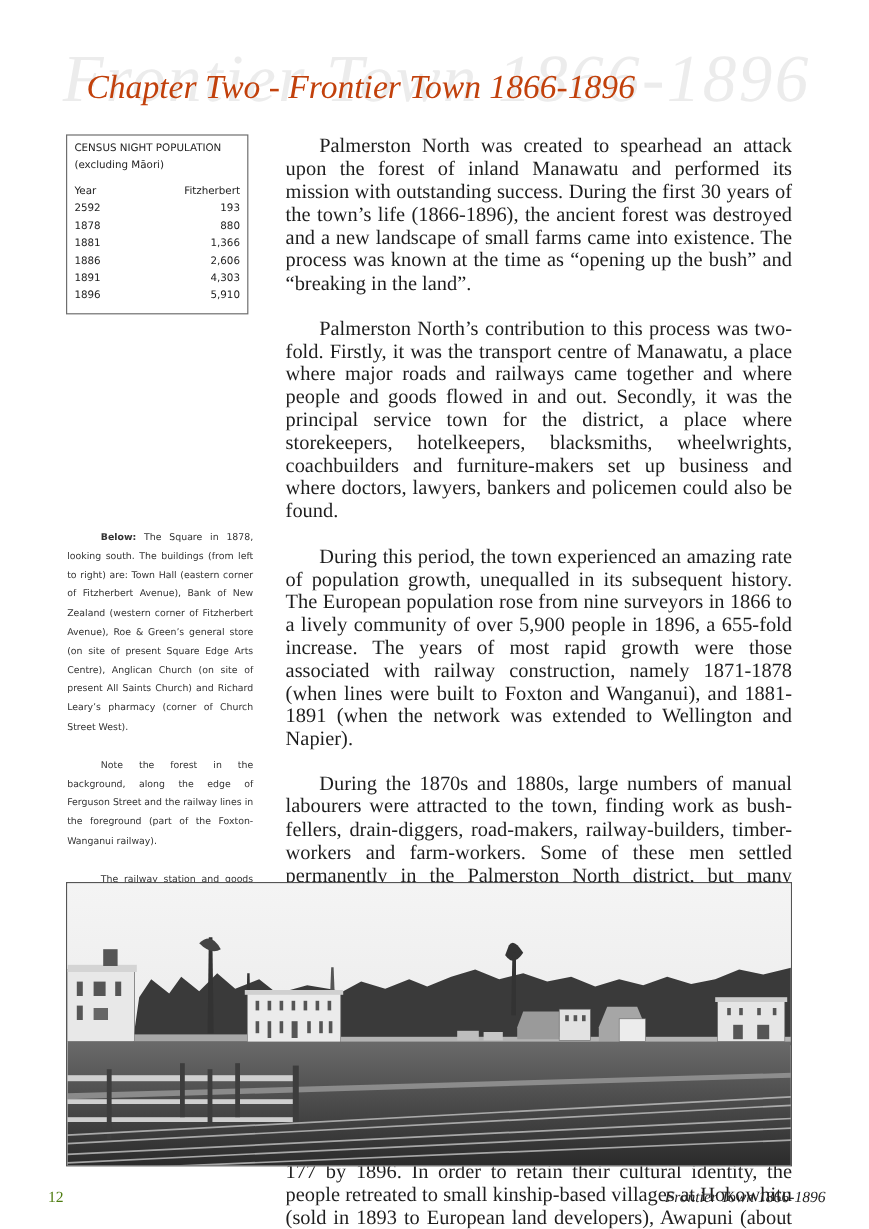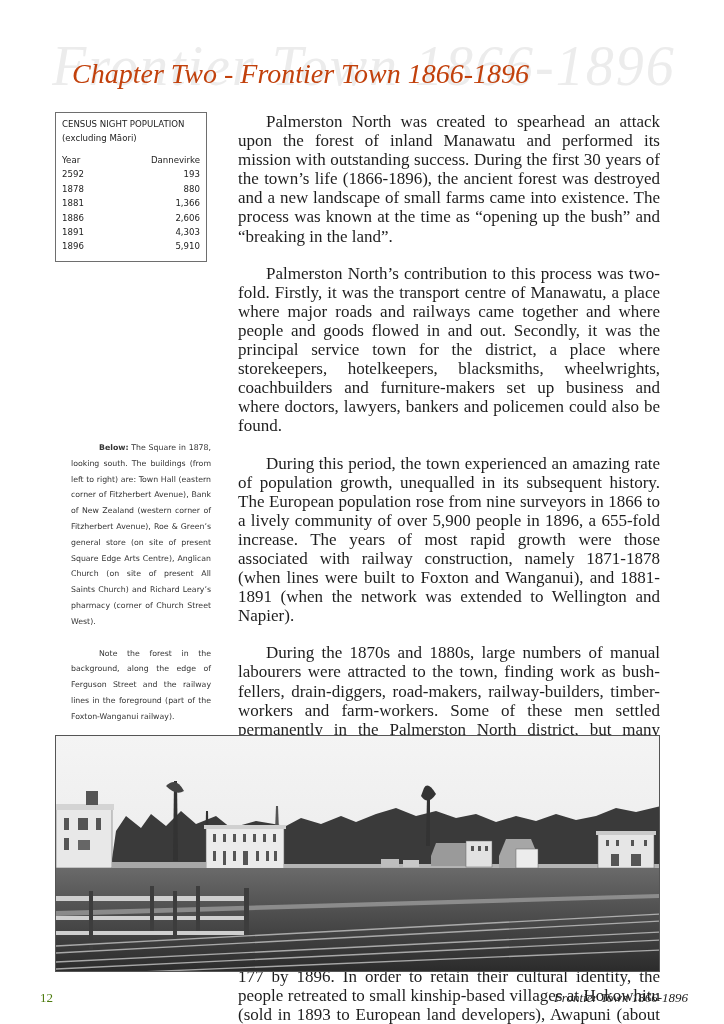--- a/index.html
+++ b/index.html
@@ -32,21 +32,21 @@
     font-family: "Liberation Serif", serif; font-size: 17px; line-height: 19.1px;
     color: #1e1e1e; text-align: justify;
   }
   .body-col p { margin: 0 0 18px 0; text-indent: 28px; }
 
   .caption-col {
     position: absolute; left: 56px; top: 440px; width: 155px;
     font-family: "DejaVu Sans", sans-serif; font-size: 7.8px; line-height: 15.8px;
     color: #333; text-align: justify;
   }
-  .caption-col p { margin: 0 0 16px 15px; text-indent: 28px; }
+  .caption-col p { margin: 0 0 16px 0; text-indent: 28px; }
   .caption-col b { font-weight: bold; }
 
   .photo {
     position: absolute; left: 55px; top: 735px; width: 605px; height: 237px;
     border: 1px solid #555; box-sizing: border-box; overflow: hidden;
     background: #f2f2f2;
   }
 
   .folio-left {
     position: absolute; left: 40px; top: 990px;
@@ -63,21 +63,21 @@
 <div class="page">
 
   <div class="ghost-title">Frontier Town 1866-1896</div>
   <h1 class="chapter-title" style="margin:0;font-weight:normal;">Chapter Two - Frontier Town 1866-1896</h1>
 
   <div class="census-box">
     <div class="census-title">CENSUS NIGHT POPULATION</div>
     <div class="census-sub">(excluding Māori)</div>
     <div class="census-row">
       <span>Year</span>
-      <span>Dannevirke</span>
+      <span>Fitzherbert</span>
     </div>
     <div class="census-row">
       <span>2592</span>
       <span>193</span>
     </div>
     <div class="census-row">
       <span>1878</span>
       <span>880</span>
     </div>
     <div class="census-row">

